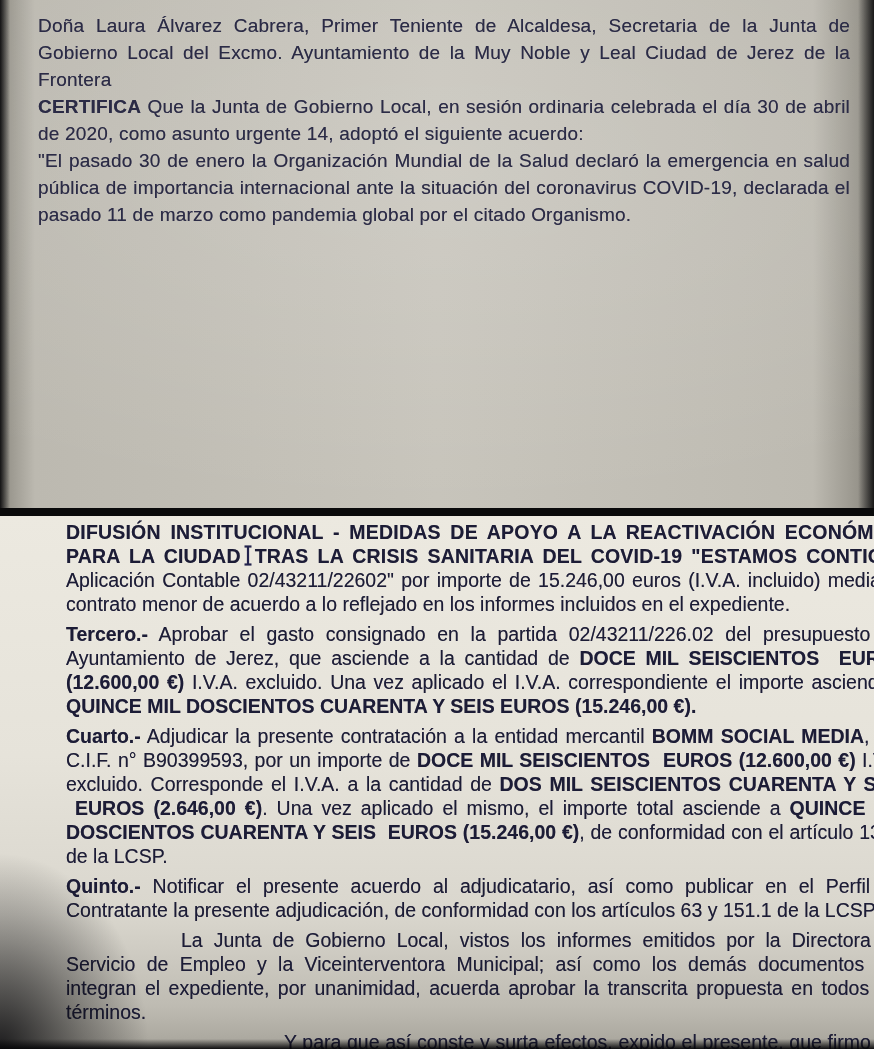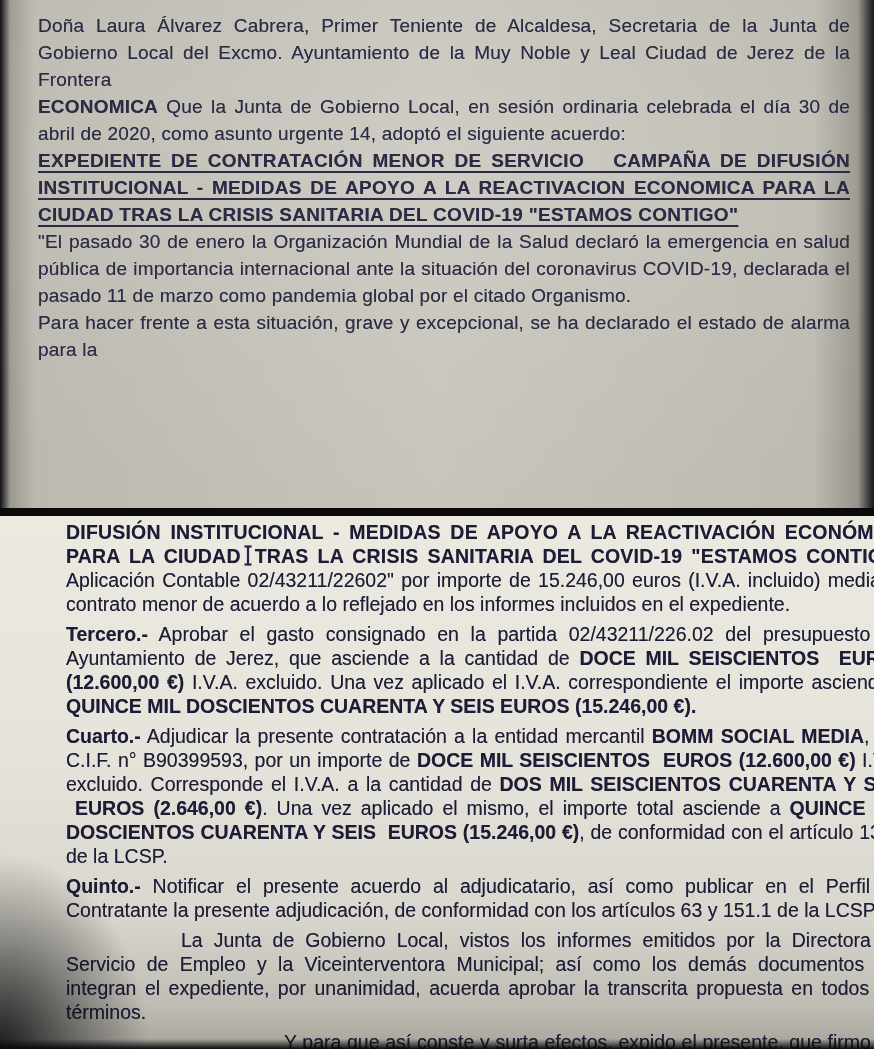--- a/index.html
+++ b/index.html
@@ -61,28 +61,26 @@
     background:linear-gradient(0deg,rgba(6,6,8,0.95),rgba(6,6,8,0));}
 </style>
 </head>
 <body>
 
 <div class="page">
 
   <section class="frag-top">
     <p class="p-intro">Doña Laura Álvarez Cabrera, Primer Teniente de Alcaldesa, Secretaria de la Junta de Gobierno Local del Excmo. Ayuntamiento de la Muy Noble y Leal Ciudad de Jerez de la Frontera</p>
 
-    <p class="p-certifica"><span class="b">ECONOMICA</span><span> Que la Junta de Gobierno Local, en sesión ordinaria celebrada el día 30 de abril de 2020, como asunto urgente 14, adoptó el siguiente acuerdo:</span></p>
+    <p class="p-certifica"><span class="b">CERTIFICA</span><span> Que la Junta de Gobierno Local, en sesión ordinaria celebrada el día 30 de abril de 2020, como asunto urgente 14, adoptó el siguiente acuerdo:</span></p>
 
-    <p class="h-top">EXPEDIENTE DE CONTRATACIÓN MENOR DE SERVICIO &nbsp;&nbsp;CAMPAÑA DE DIFUSIÓN INSTITUCIONAL - MEDIDAS DE APOYO A LA REACTIVACION ECONOMICA PARA LA CIUDAD TRAS LA CRISIS SANITARIA DEL COVID-19 "ESTAMOS CONTIGO"</p>
 
 
     <p class="p-oms">"El pasado 30 de enero la Organización Mundial de la Salud declaró la emergencia en salud pública de importancia internacional ante la situación del coronavirus COVID-19, declarada el pasado 11 de marzo como pandemia global por el citado Organismo.</p>
 
-    <p class="p-alarma">Para hacer frente a esta situación, grave y excepcional, se ha declarado el estado de alarma para la</p>
 
     <div class="edge-l"></div>
     <div class="edge-r"></div>
   </section>
 
   <div class="frag-sep"></div>
 
   <section class="frag-bottom">
     <div class="b-inner">
 

